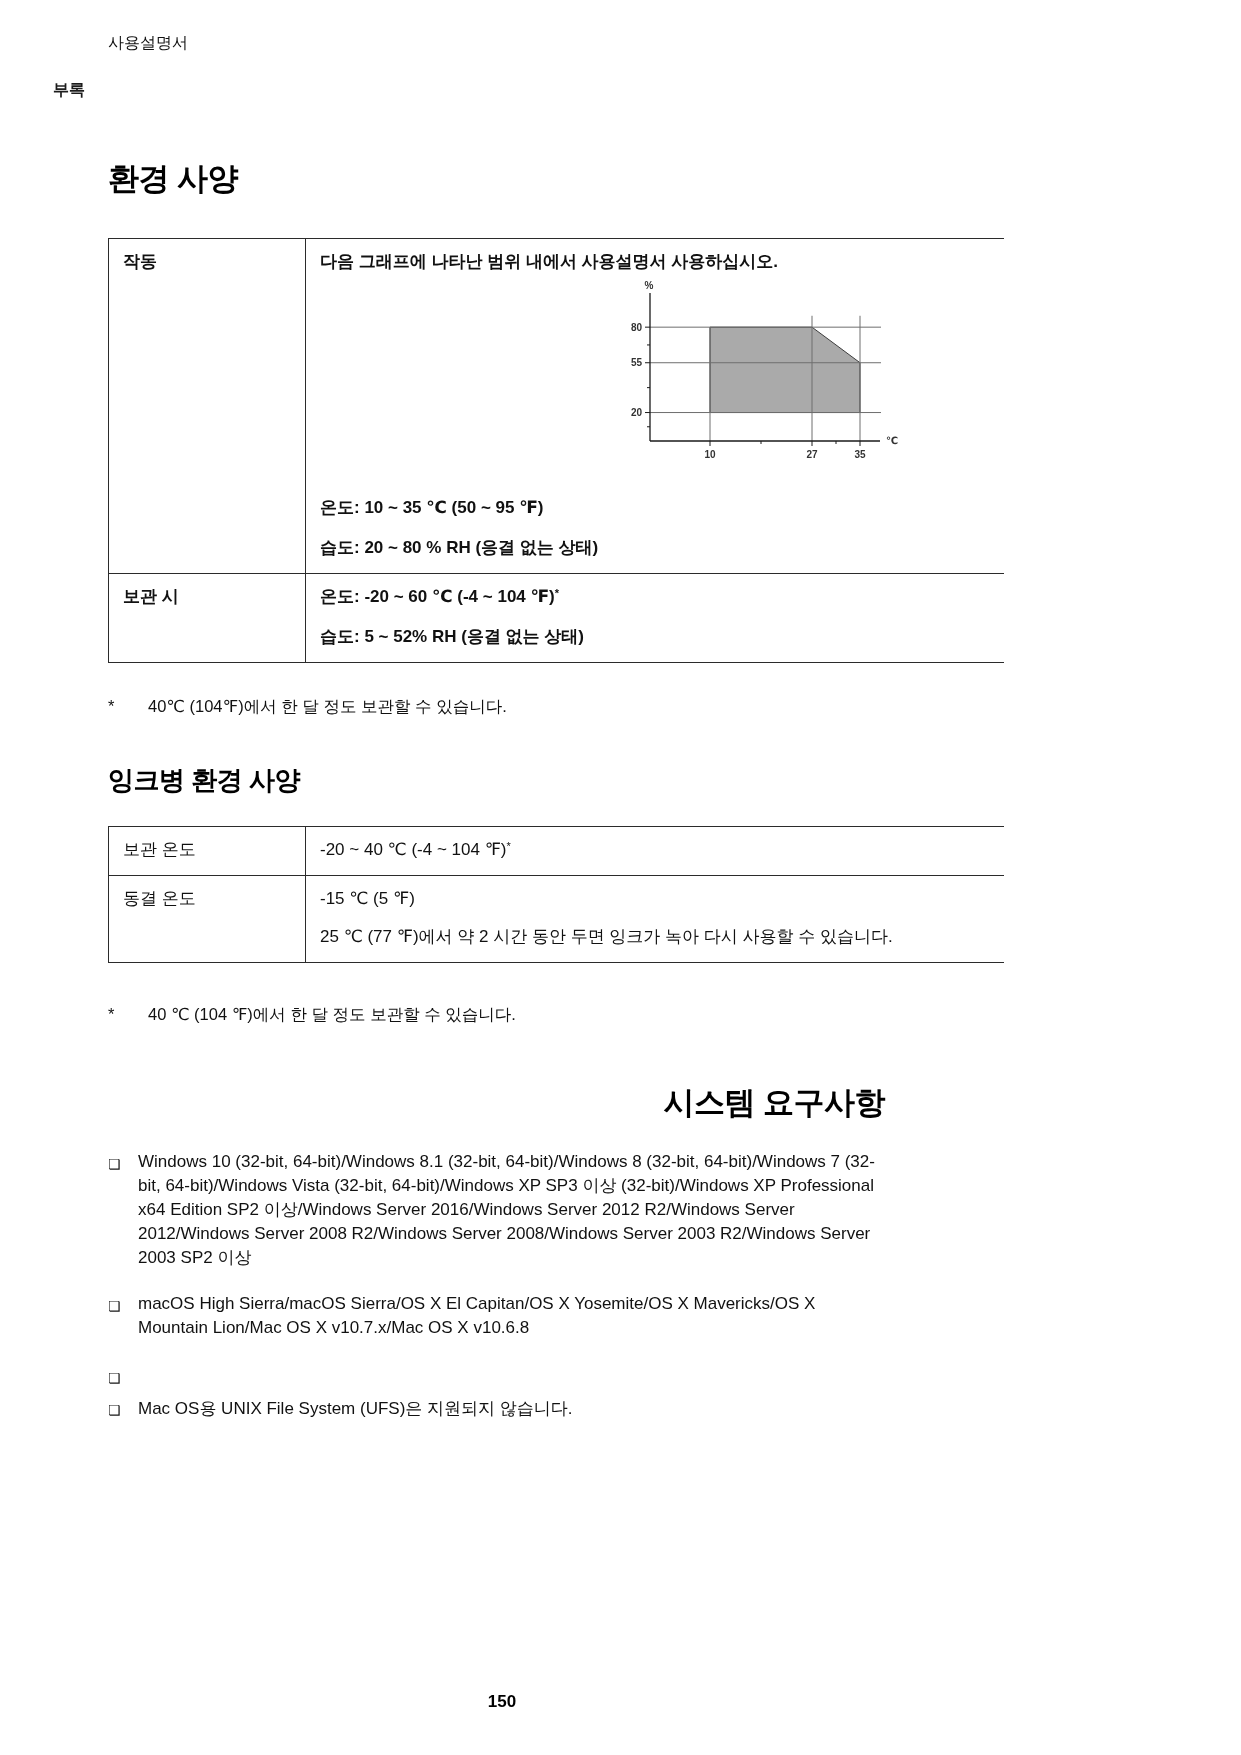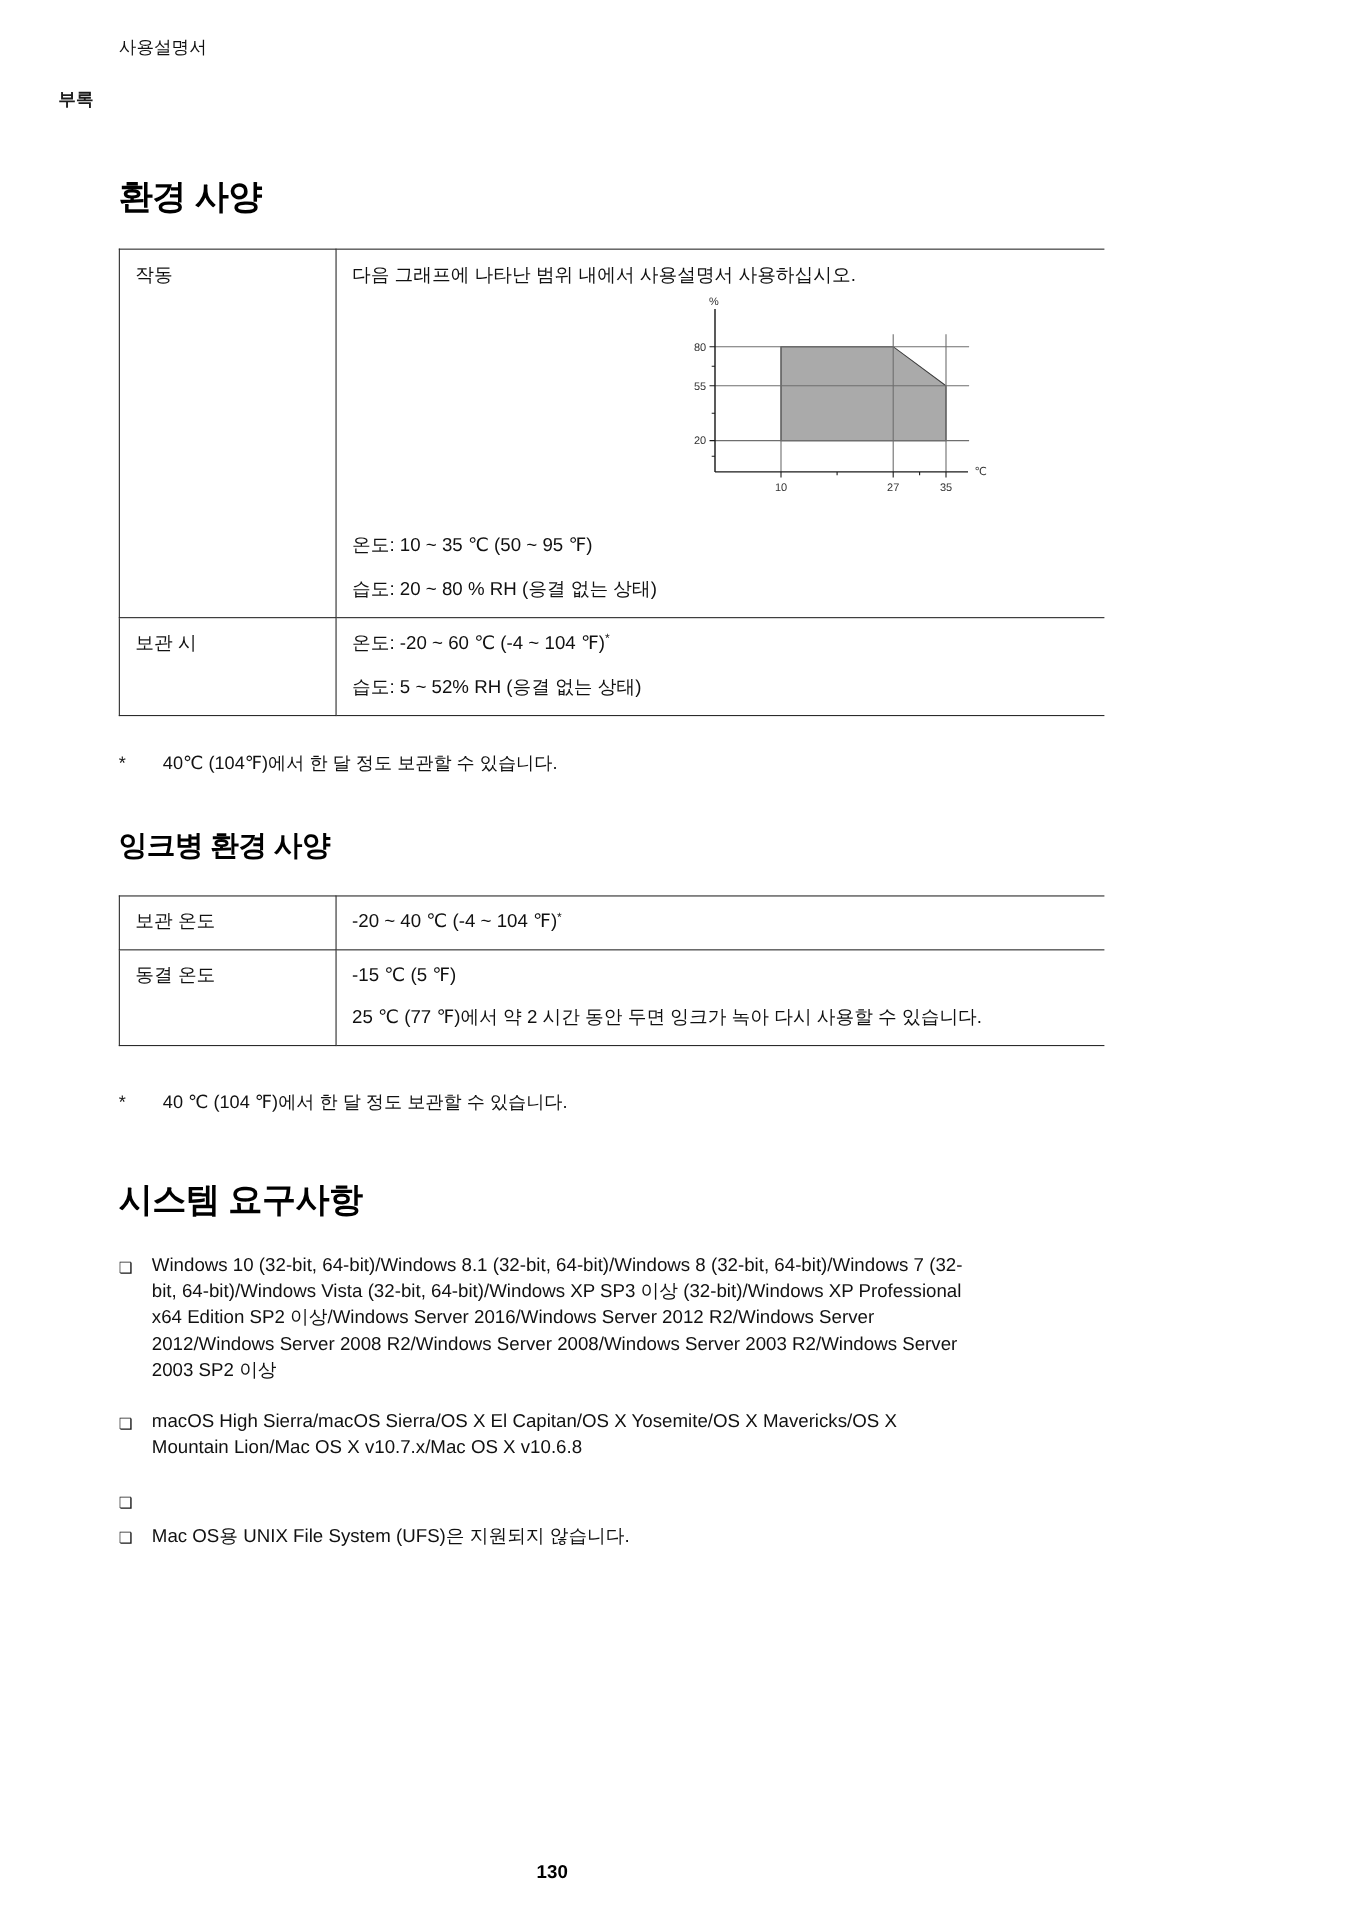--- a/index.html
+++ b/index.html
@@ -39,22 +39,22 @@
   .chart-wrap { margin: 8px 0 0 300px; width: 286px; height: 186px; }
   sup.fn-sup { font-size: 11px; vertical-align: top; position: relative; top: -4px; }
 
   .footnote { display: flex; font-size: 16.5px; line-height: 22px; color: #111; }
   .fn-mark { width: 40px; flex: 0 0 40px; }
   .fn-env { margin-top: 32px; }
   .fn-ink { margin-top: 40px; }
 
   .ink-title { margin-top: 46px; }
   .ink-table { margin-top: 28px; }
-  .env-table { margin-top: 26px; }
-  .sys-title { margin-top: 46px; }
+  .env-table { margin-top: 38px; font-weight: bold; }
+  .sys-title { margin-top: 46px; text-align: right; }
 
   .bullet { display: flex; font-size: 17px; line-height: 24px; color: #111; }
   .bullet-mark { width: 30px; flex: 0 0 30px; font-size: 14px; padding-top: 2px; }
   .req-1 { margin-top: 26px; }
   .req-2 { margin-top: 22px; }
 
   .note-block { margin-top: 26px; }
   .note-label { font-size: 17px; font-weight: bold; color: #000; }
   .note-item { margin-top: 9px; font-size: 17px; line-height: 22px; }
   .note-item .bullet-mark { padding-top: 1px; }
@@ -175,15 +175,15 @@
   <div class="note-block">
     <div class="bullet note-item">
       <span class="bullet-mark">❏</span>
     </div>
     <div class="bullet note-item">
       <span class="bullet-mark">❏</span>
       <span class="bullet-text">Mac OS용 UNIX File System (UFS)은 지원되지 않습니다.</span>
     </div>
   </div>
 
-  <div class="page-footer">130</div>
+  <div class="page-footer">150</div>
 
 </div>
 
 </body></html>

